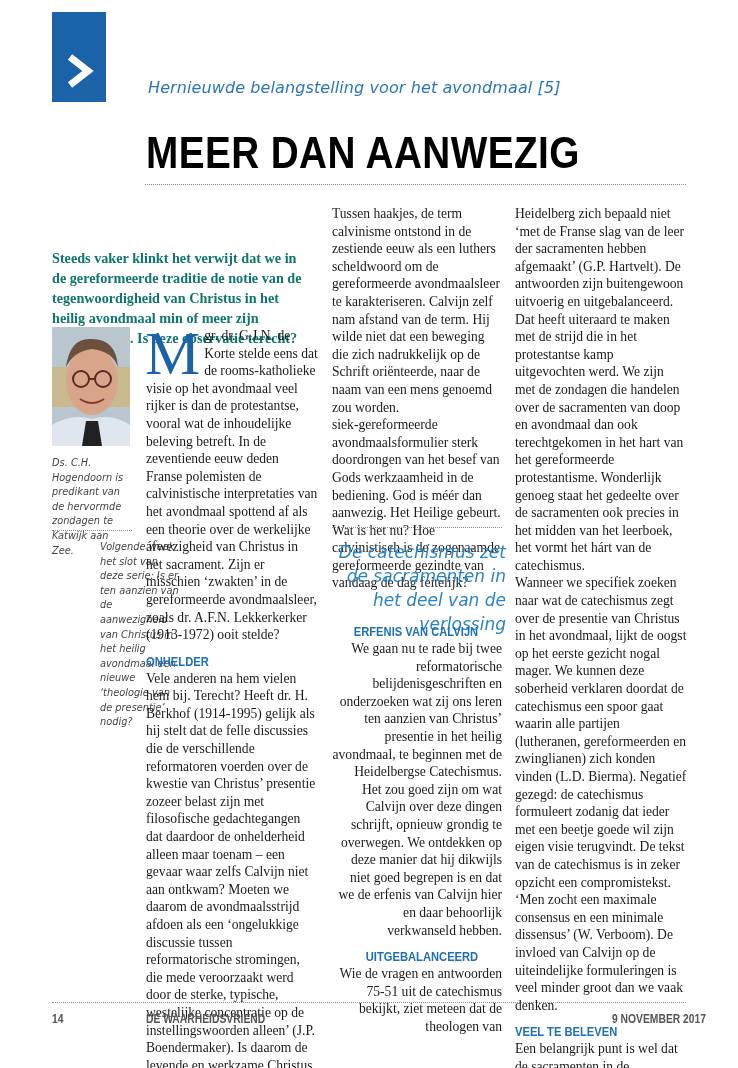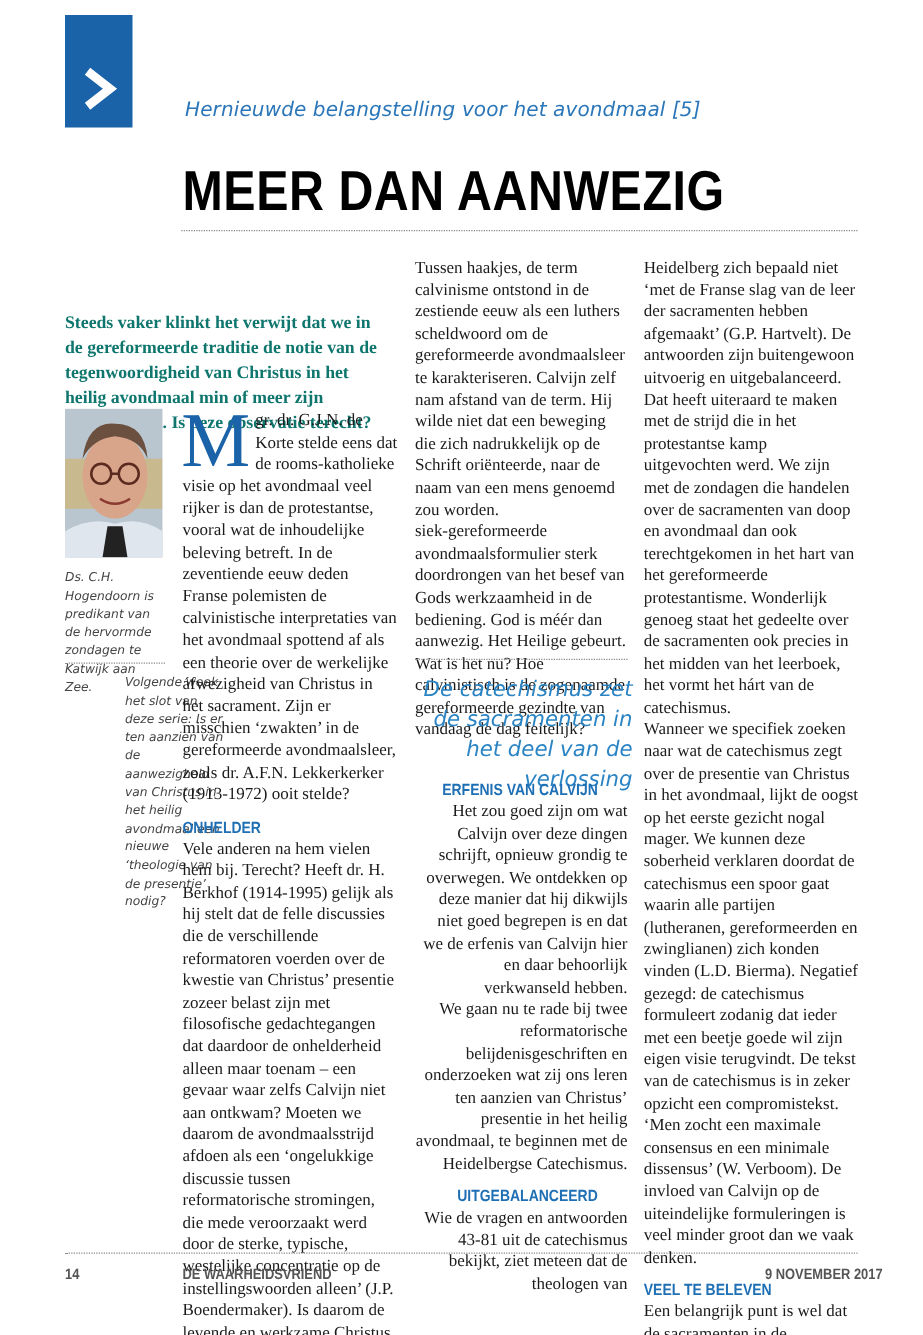--- a/index.html
+++ b/index.html
@@ -72,24 +72,24 @@
 </div>
 
 <div class="abs col col2">
   <p>Tussen haakjes, de term calvinisme ontstond in de zestiende eeuw als een luthers scheldwoord om de gereformeerde avondmaalsleer te karakteriseren. Calvijn zelf nam afstand van de term. Hij wilde niet dat een beweging die zich nadrukkelijk op de Schrift oriënteerde, naar de naam van een mens genoemd zou worden.</p>
   <p>siek-gereformeerde avondmaalsformulier sterk doordrongen van het besef van Gods werkzaamheid in de bediening. God is méér dan aanwezig. Het Heilige gebeurt. Wat is het nu? Hoe calvinistisch is de zogenaamde gereformeerde gezindte van vandaag de dag feitelijk?</p>
 </div>
 <div class="abs dotline quote-rule"></div>
 <div class="abs quote">De catechismus zet de sacramenten in het deel van de verlossing</div>
 <div class="abs col col2" style="top:623px;text-align:right;">
   <div class="subhead" style="margin-top:0">ERFENIS VAN CALVIJN</div>
+  <p>We gaan nu te rade bij twee reformatorische belijdenisgeschriften en onderzoeken wat zij ons leren ten aanzien van Christus’ presentie in het heilig avondmaal, te beginnen met de Heidelbergse Catechismus.</p>
   <p>Het zou goed zijn om wat Calvijn over deze dingen schrijft, opnieuw grondig te overwegen. We ontdekken op deze manier dat hij dikwijls niet goed begrepen is en dat we de erfenis van Calvijn hier en daar behoorlijk verkwanseld hebben.</p>
-  <p>We gaan nu te rade bij twee reformatorische belijdenisgeschriften en onderzoeken wat zij ons leren ten aanzien van Christus’ presentie in het heilig avondmaal, te beginnen met de Heidelbergse Catechismus.</p>
   <div class="subhead">UITGEBALANCEERD</div>
-  <p>Wie de vragen en antwoorden 43-81 uit de catechismus bekijkt, ziet meteen dat de theologen van</p>
+  <p>Wie de vragen en antwoorden 75-51 uit de catechismus bekijkt, ziet meteen dat de theologen van</p>
 </div>
 
 <div class="abs col col3">
   <p>Heidelberg zich bepaald niet ‘met de Franse slag van de leer der sacramenten hebben afgemaakt’ (G.P. Hartvelt). De antwoorden zijn buitengewoon uitvoerig en uitgebalanceerd. Dat heeft uiteraard te maken met de strijd die in het protestantse kamp uitgevochten werd. We zijn met de zondagen die handelen over de sacramenten van doop en avondmaal dan ook terechtgekomen in het hart van het gereformeerde protestantisme. Wonderlijk genoeg staat het gedeelte over de sacramenten ook precies in het midden van het leerboek, het vormt het hárt van de catechismus.</p>
   <p>Wanneer we specifiek zoeken naar wat de catechismus zegt over de presentie van Christus in het avondmaal, lijkt de oogst op het eerste gezicht nogal mager. We kunnen deze soberheid verklaren doordat de catechismus een spoor gaat waarin alle partijen (lutheranen, gereformeerden en zwinglianen) zich konden vinden (L.D. Bierma). Negatief gezegd: de catechismus formuleert zodanig dat ieder met een beetje goede wil zijn eigen visie terugvindt. De tekst van de catechismus is in zeker opzicht een compromistekst. ‘Men zocht een maximale consensus en een minimale dissensus’ (W. Verboom). De invloed van Calvijn op de uiteindelijke formuleringen is veel minder groot dan we vaak denken.</p>
   <div class="subhead">VEEL TE BELEVEN</div>
   <p>Een belangrijk punt is wel dat de sacramenten in de catechismus aan de orde worden gesteld in het deel van de verlossing en niet – zoals men zou verwachten – in het stuk van de dankbaarheid. Dit is een belangrijk punt.</p>
 </div>
 
 <div class="abs dotline rule-bottom"></div>

